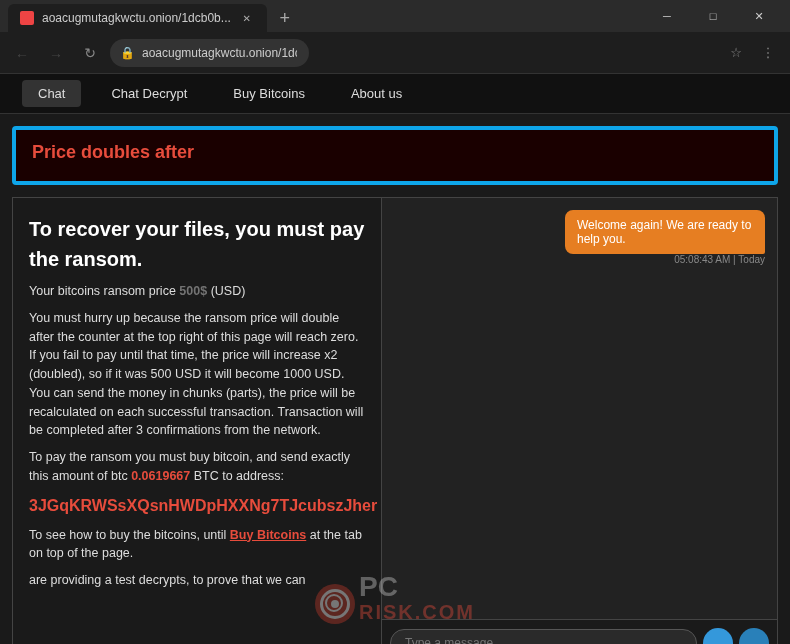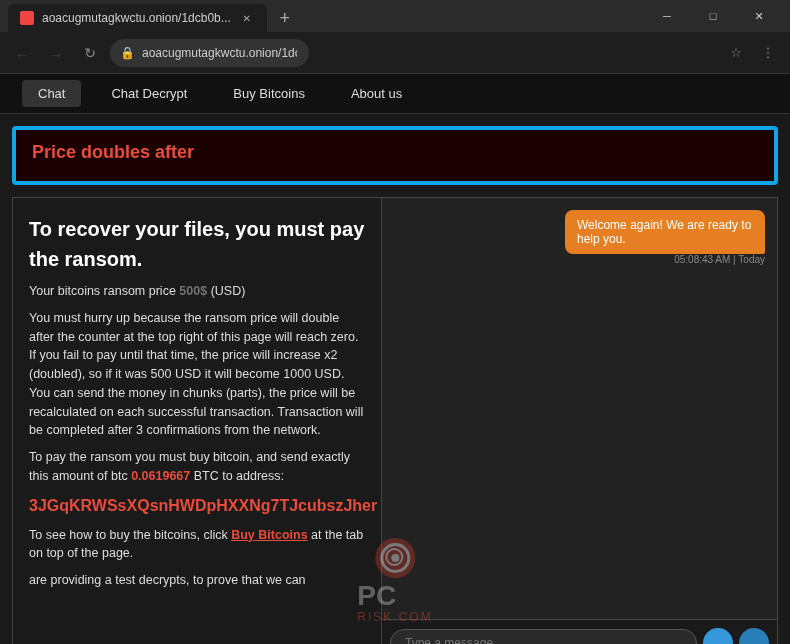--- a/index.html
+++ b/index.html
@@ -425,21 +425,21 @@
           <span>(USD)</span>
         </p>
         <p>You must hurry up because the ransom price will double after the counter at the top right of this page will reach zero. If you fail to pay until that time, the price will increase x2 (doubled), so if it was 500 USD it will become 1000 USD. You can send the money in chunks (parts), the price will be recalculated on each successful transaction. Transaction will be completed after 3 confirmations from the network.</p>
         <p>
           <span>To pay the ransom you must buy bitcoin, and send exactly this amount of btc</span>
           <span class="btc-amount">0.0619667</span>
           <span>BTC to address:</span>
         </p>
         <p class="btc-address">3JGqKRWSsXQsnHWDpHXXNg7TJcubszJher</p>
         <p>
-          <span>To see how to buy the bitcoins, click</span>
+          <span>To see how to buy the bitcoins, until</span>
           <span class="buy-btc-link">Buy Bitcoins</span>
           <span>at the tab on top of the page.</span>
         </p>
         <p>are providing a test decrypts, to prove that we can</p>
       </div>
     </div>
 
     <div class="chat-panel">
       <div class="chat-messages">
         <div class="chat-bubble-wrap">
@@ -454,26 +454,26 @@
         </button>
         <button class="chat-btn chat-btn-send">
           
         </button>
       </div>
     </div>
   </div>
 </div>
 
 <div class="watermark">
-  <div style="display:flex; align-items:center; gap:4px;flex-direction:column;">
+  <div style="display:flex; align-items:flex-end; gap:4px;">
     <div style="width:40px;height:40px;background:#c0392b;border-radius:50%;display:flex;align-items:center;justify-content:center;">
       <div style="width:30px;height:30px;border:3px solid #fff;border-radius:50%;display:flex;align-items:center;justify-content:center;">
         <div style="width:8px;height:8px;background:#fff;border-radius:50%;position:relative;">
           <div style="position:absolute;top:-6px;left:-6px;width:18px;height:18px;border:2px solid #fff;border-radius:50%;"></div>
         </div>
       </div>
     </div>
     <div>
       <div style="font-family:Arial Black,sans-serif;font-size:28px;font-weight:900;color:#ccc;line-height:1;">PC</div>
-      <div style="font-family:Arial Black,sans-serif;font-size:12px;font-weight:400;color:#e74c3c;letter-spacing:2px;">RISK.COM</div>
+      <div style="font-family:Arial Black,sans-serif;font-size:20px;font-weight:700;color:#e74c3c;letter-spacing:2px;">RISK.COM</div>
     </div>
   </div>
 </div>
 
 </body></html>

